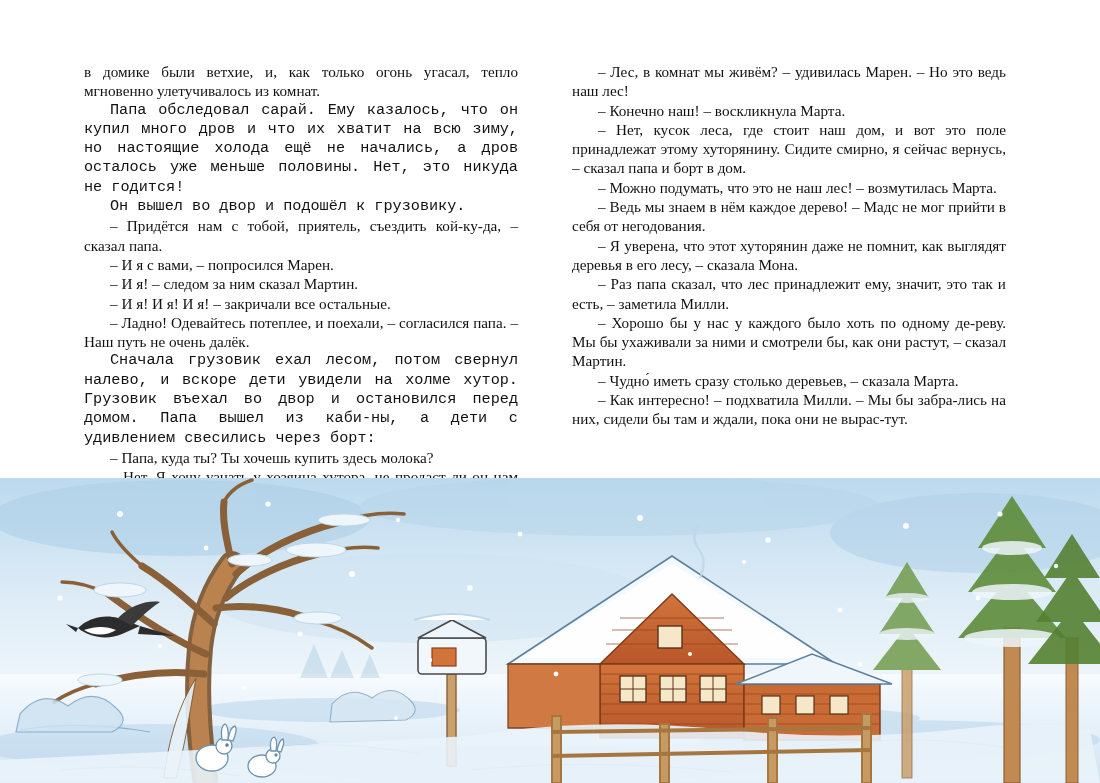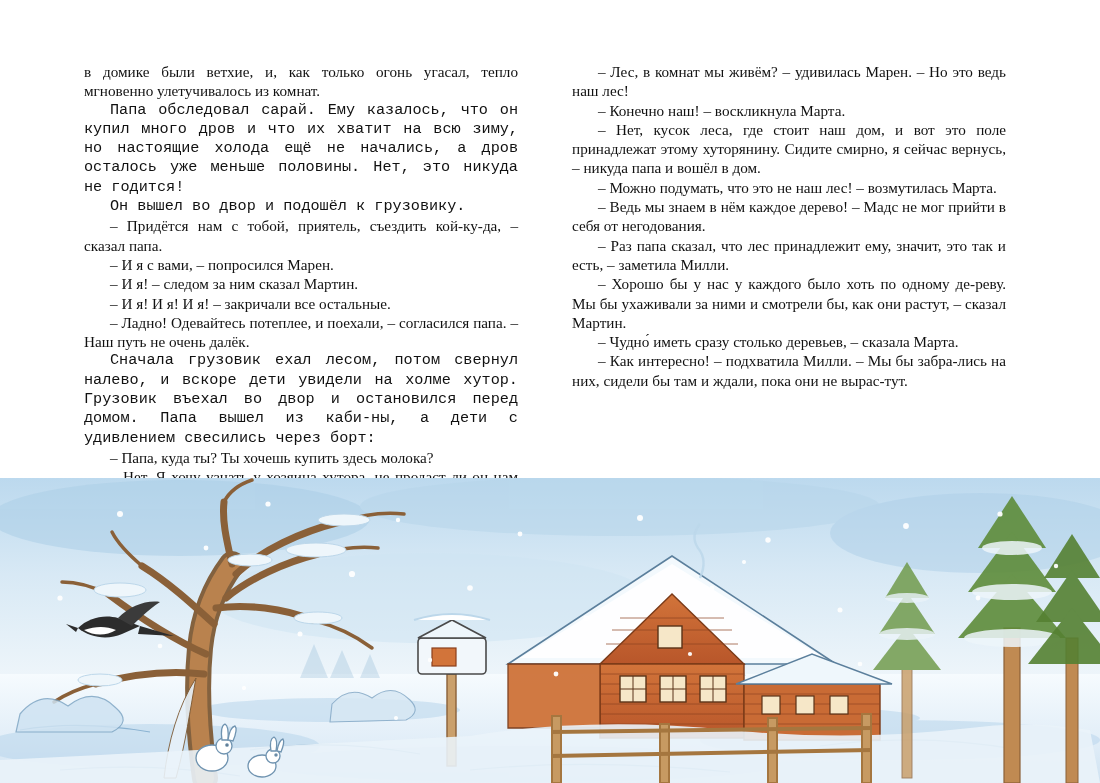--- a/index.html
+++ b/index.html
@@ -87,23 +87,24 @@
         <p class="dash">– И я! И я! И я! – закричали все остальные.</p>
         <p class="dash">– Ладно! Одевайтесь потеплее, и поехали, – согласился папа. –  Наш путь не очень далёк.</p>
         <p class="indent">Сначала грузовик ехал лесом, потом свернул налево, и вскоре дети увидели на холме хутор. Грузовик въехал во двор и остановился перед домом. Папа вышел из каби-ны, а дети с удивлением свесились через борт:</p>
         <p class="dash">– Папа, куда ты? Ты хочешь купить здесь молока?</p>
         <p class="dash">– Нет. Я хочу узнать у хозяина хутора, не продаст ли он нам только дров. Лес-то, в котором мы живём, при-надлежит ему.</p>
       </div>
 
       <div class="column">
         <p class="dash">– Лес, в комнат мы живём? – удивилась Марен. – Но это ведь наш лес!</p>
         <p class="dash">– Конечно наш! – воскликнула Марта.</p>
-        <p class="dash">– Нет, кусок леса, где стоит наш дом, и вот это поле принадлежат этому хуторянину. Сидите смирно, я сейчас вернусь, – никуда папа и вошёл в дом.</p>
+        <p class="dash">– Нет, кусок леса, где стоит наш дом, и вот это поле принадлежат этому хуторянину. Сидите смирно, я сейчас вернусь, – сказал папа и борт в дом.</p>
         <p class="dash">– Можно подумать, что это не наш лес! – возмутилась Марта.</p>
         <p class="dash">– Ведь мы знаем в нём каждое дерево! – Мадс не мог прийти в себя от негодования.</p>
+        <p class="dash">– Я уверена, что этот хуторянин даже не помнит, как выглядят деревья в его лесу, – сказала Мона.</p>
         <p class="dash">– Раз папа сказал, что лес принадлежит ему, значит, это так и есть, – заметила Милли.</p>
         <p class="dash">– Хорошо бы у нас у каждого было хоть по одному де-реву. Мы бы ухаживали за ними и смотрели бы, как они растут, – сказал Мартин.</p>
         <p class="dash">– Чудно́ иметь сразу столько деревьев, – сказала Марта.</p>
         <p class="dash">– Как интересно! – подхватила Милли. – Мы бы забра-лись на них, сидели бы там и ждали, пока они не вырас-тут.</p>
       </div>
 
     </div>
   </div>
 
   <div class="illustration">

